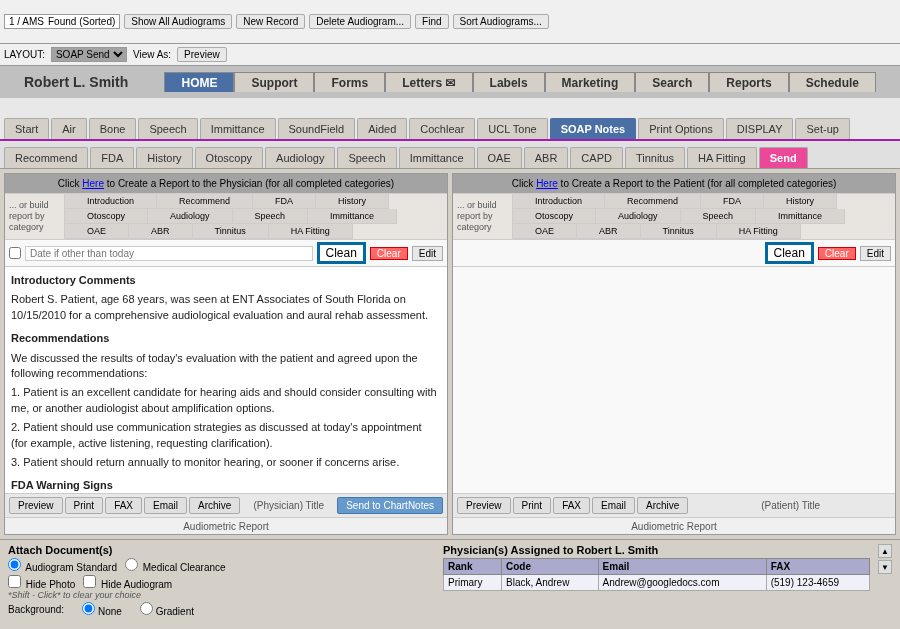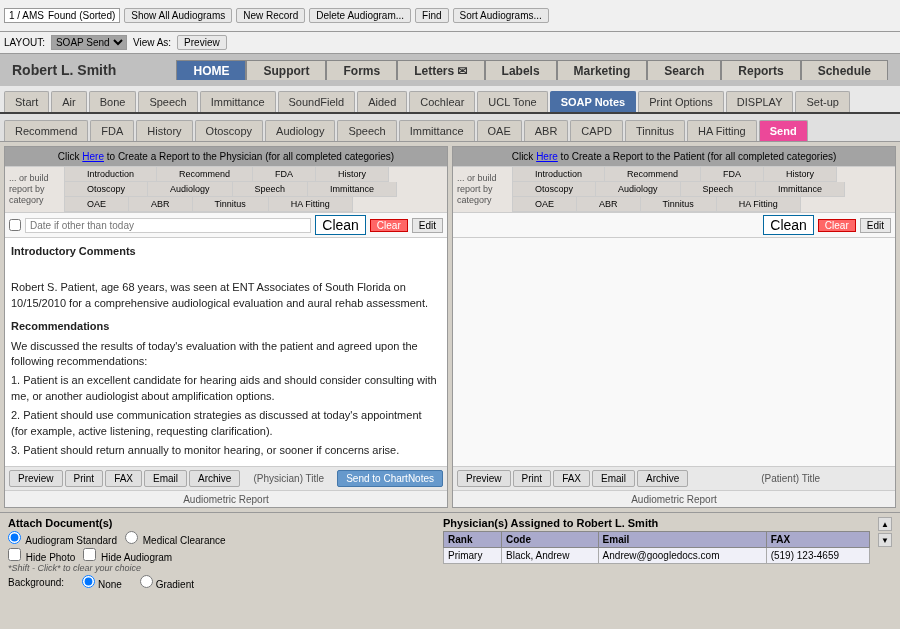--- a/index.html
+++ b/index.html
@@ -6,32 +6,32 @@
     body { font-family: Arial, sans-serif; font-size: 11px; background: #d4d0c8; width: 900px; height: 629px; overflow: hidden; }
 
     
     .top-toolbar {
       background: #f0f0f0;
       border-bottom: 1px solid #999;
       padding: 2px 4px;
       display: flex;
       align-items: center;
       gap: 6px;
-      height: 32px;
+      height: 44px;
     }
     .top-toolbar-left { display: flex; align-items: center; gap: 4px; }
     .records-box { background: white; border: 1px solid #999; padding: 1px 4px; font-size: 10px; display: flex; align-items: center; gap: 2px; }
     .toolbar-btn { background: #e8e8e8; border: 1px solid #aaa; padding: 1px 6px; font-size: 10px; cursor: pointer; border-radius: 2px; }
     .layout-bar { background: #f0f0f0; border-bottom: 1px solid #999; padding: 2px 4px; display: flex; align-items: center; gap: 6px; height: 22px; font-size: 10px; }
     .layout-select { font-size: 10px; border: 1px solid #999; background: #a3a3a3; }
 
     
     .patient-header {
       background: #c0c0c0;
-      padding: 4px 12px;
+      padding: 4px 24px;
       display: flex;
       align-items: center;
       height: 32px;
     }
     .patient-name { font-size: 14px; font-weight: bold; color: #333; flex: 1; }
 
     
     .main-nav {
       display: flex;
       background: #c0c0c0;
@@ -47,24 +47,24 @@
       background: #d4d0c8;
       color: #333;
       display: flex;
       align-items: center;
     }
     .main-nav-tab.active { background: #4a6fa5; color: white; }
 
     
     .secondary-nav {
       background: #e8e8e8;
-      border-bottom: 2px solid #404040;
+      border-bottom: 2px solid #a21caf;
       display: flex;
       flex-wrap: wrap;
-      padding: 5px 4px 0 4px;
+      padding: 20px 4px 0 4px;
       gap: 2px;
     }
     .sec-tab {
       padding: 4px 10px;
       border: 1px solid #aaa;
       border-bottom: none;
       cursor: pointer;
       font-size: 11px;
       background: #d4d0c8;
       color: #333;
@@ -158,33 +158,33 @@
       gap: 4px;
     }
     .date-checkbox { width: 12px; height: 12px; }
     .date-input {
       border: 1px solid #ccc;
       padding: 1px 4px;
       font-size: 10px;
       flex: 1;
       color: #888;
     }
-    .btn-clean { background: white; border: 1px solid #0369a1; padding: 1px 6px; font-size: 14px; cursor: pointer; }
+    .btn-clean { background: white; border: 3px solid #0369a1; padding: 1px 6px; font-size: 12px; cursor: pointer; }
     .btn-clear { background: #ff6666; border: 1px solid #cc0000; padding: 0 6px; font-size: 10px; cursor: pointer; color: white; }
     .btn-edit { background: #e8e8e8; border: 1px solid #aaa; padding: 1px 6px; font-size: 10px; cursor: pointer; }
 
     .soap-text-area {
       flex: 1;
       overflow-y: auto;
       padding: 6px;
       font-size: 11px;
       line-height: 1.4;
       color: #222;
     }
-    .soap-text-area .intro-title { font-weight: bold; margin-bottom: 21px; }
+    .soap-text-area .intro-title { font-weight: bold; margin-bottom: 4px; }
     .soap-text-area .section-title { font-weight: bold; margin: 8px 0 4px 0; }
     .soap-text-area ul { margin-left: 16px; }
     .soap-text-area li { margin-bottom: 12px; list-style-type: disc; }
 
     
     .bottom-bar {
       background: #d4d0c8;
       border-top: 1px solid #999;
       padding: 4px 8px;
       display: flex;

